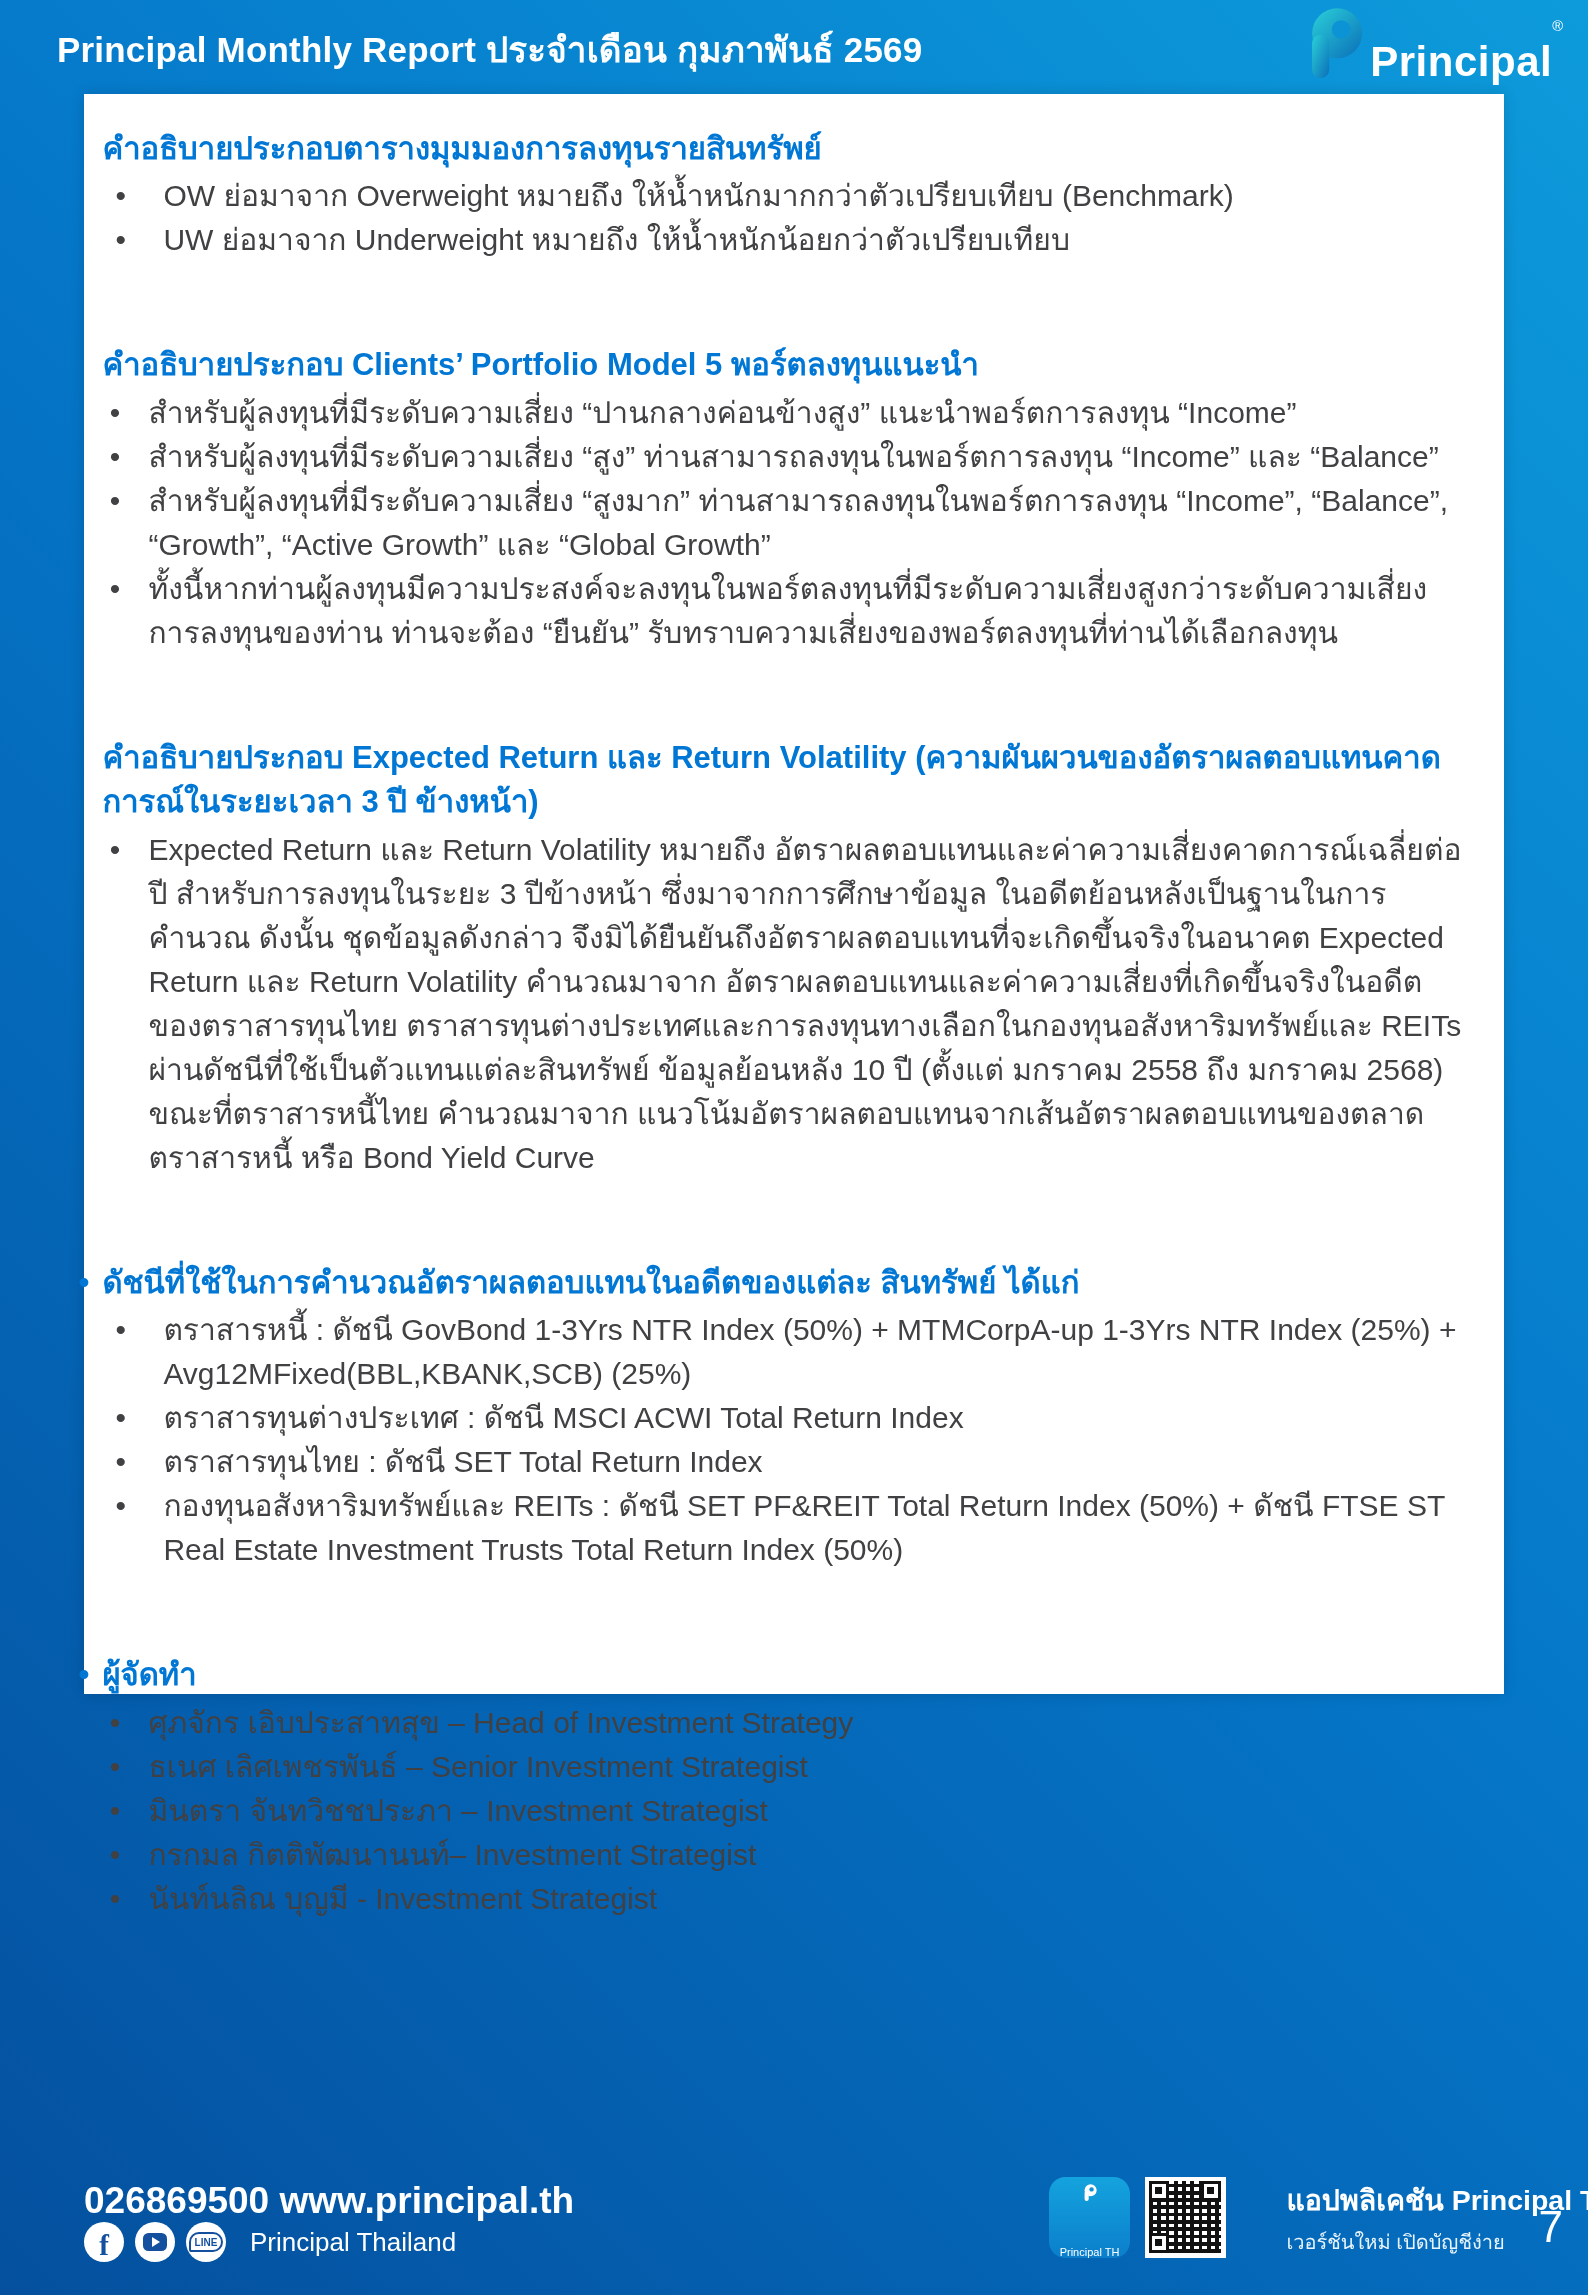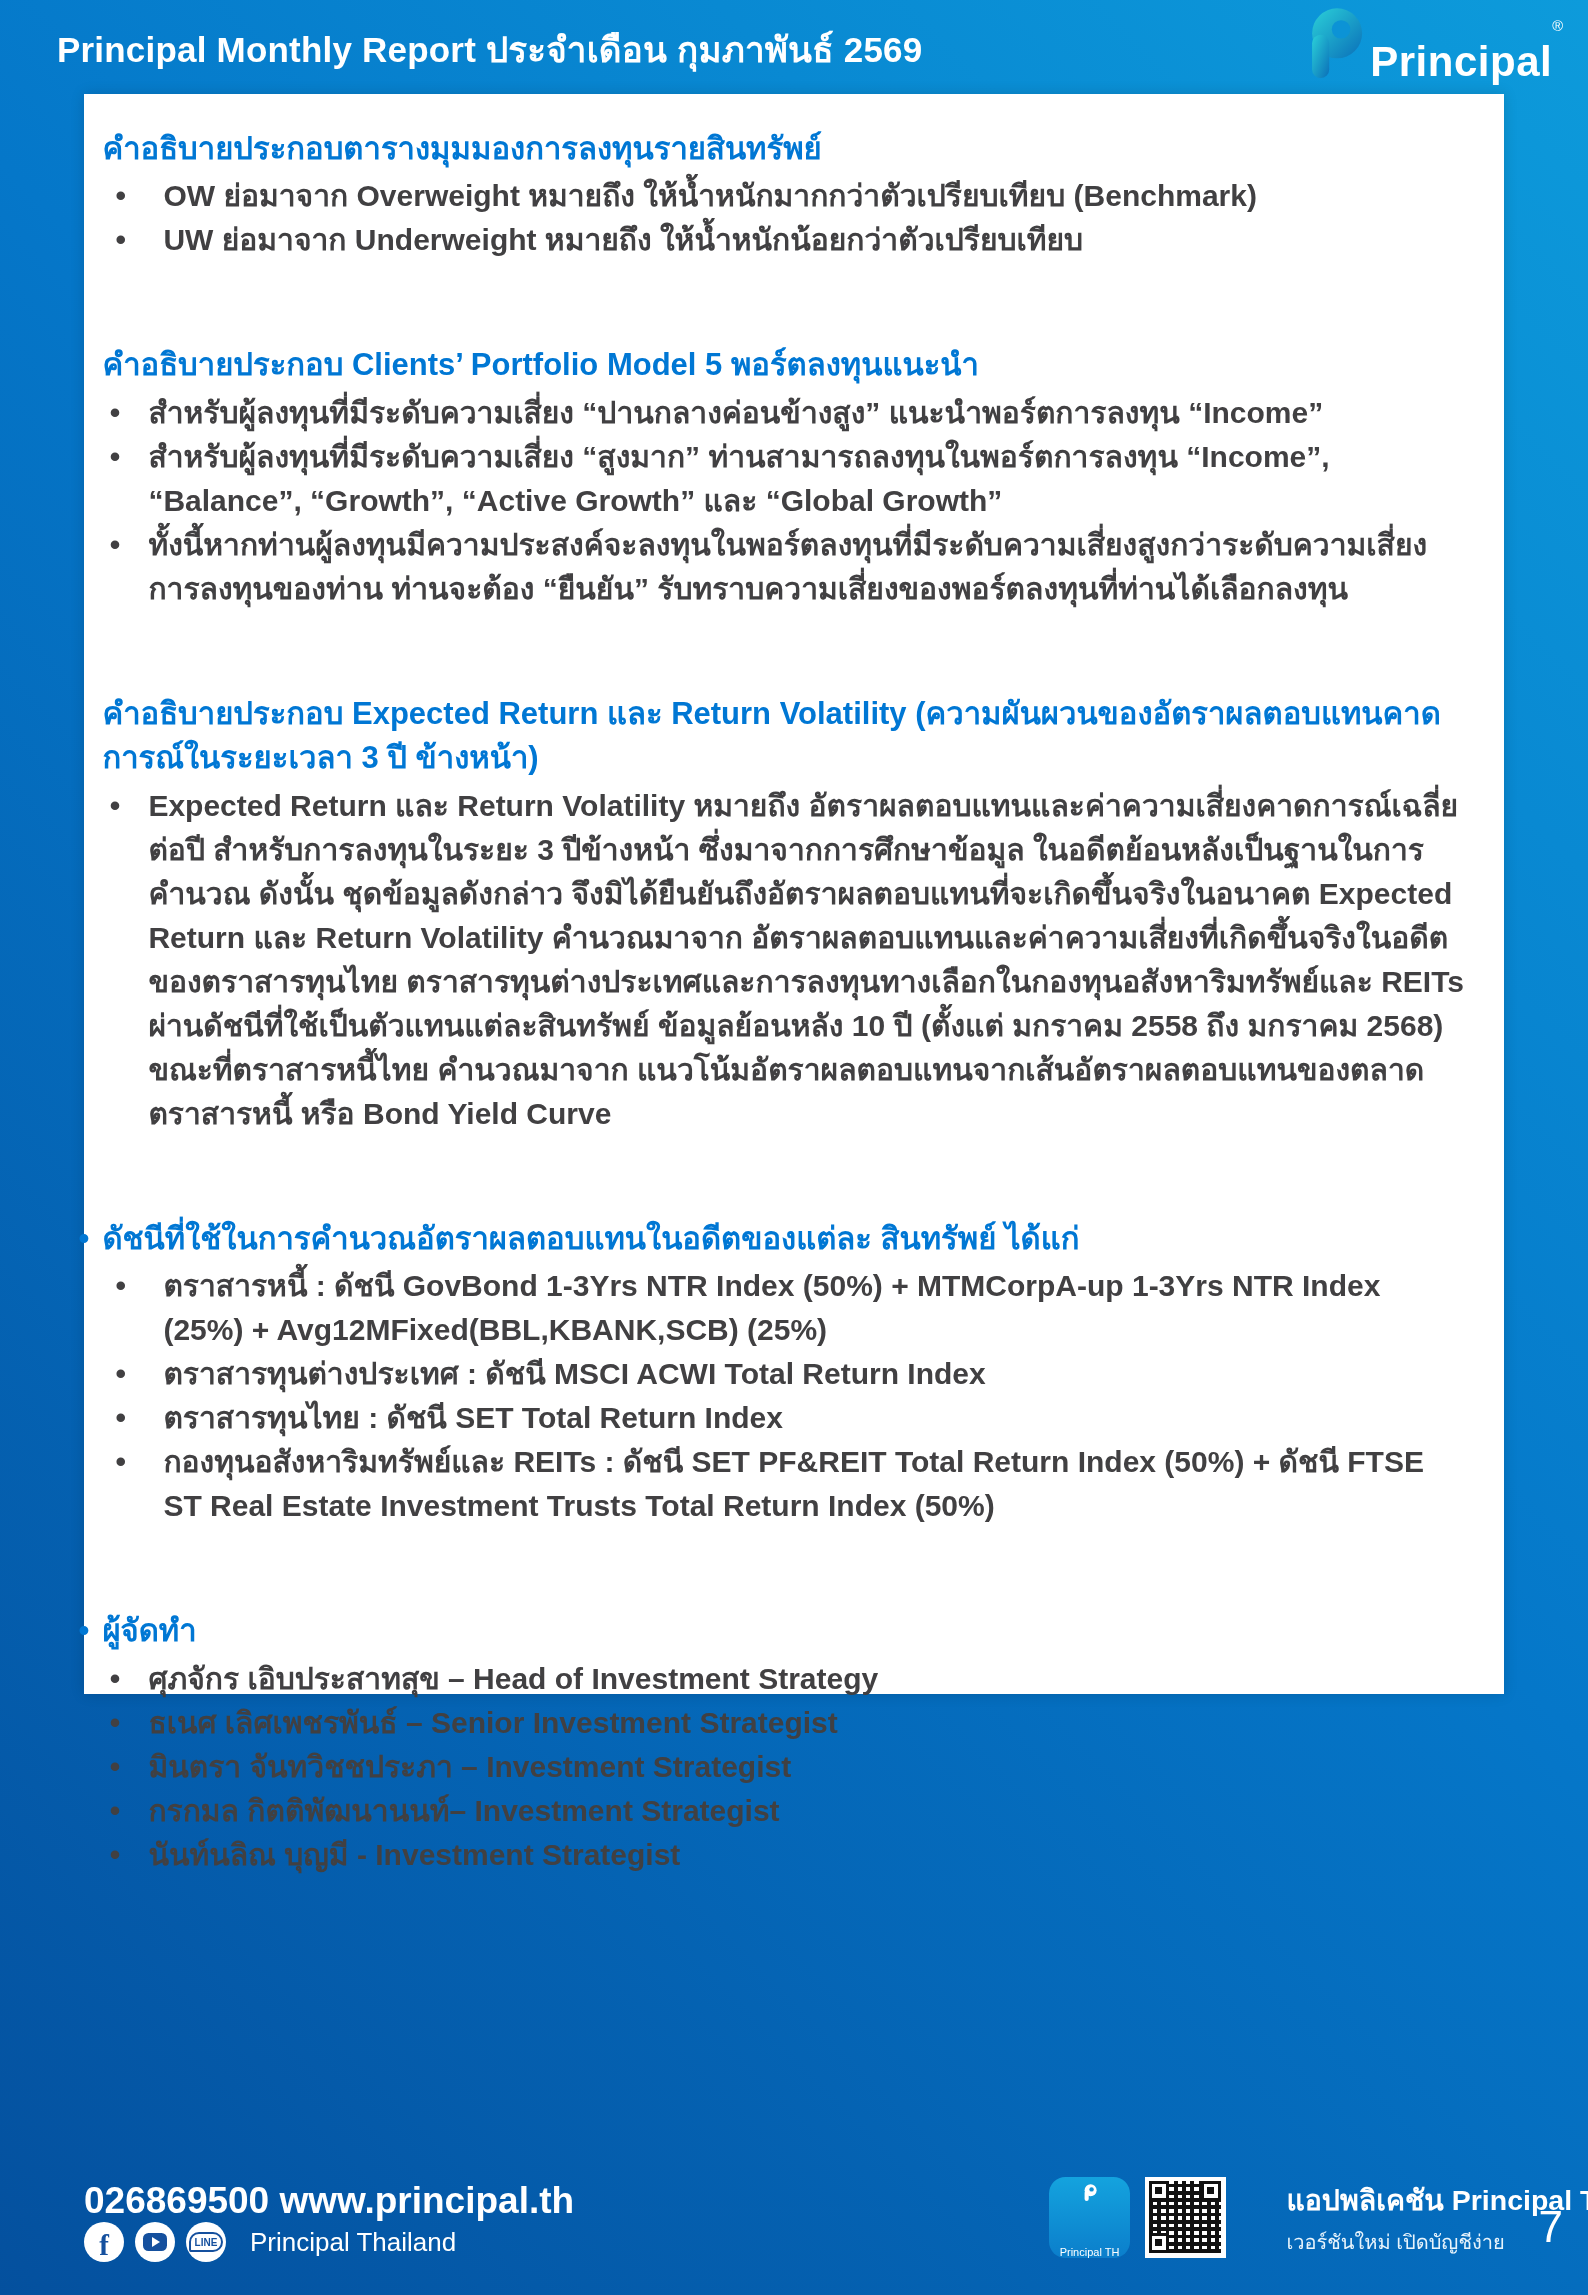--- a/index.html
+++ b/index.html
@@ -72,21 +72,21 @@
     margin: 81px 0 3.7px 0;
     position: relative;
   }
   h2.sec.first { margin-top: 3.7px; }
   h2.sec.bulleted::before {
     content: "\2022";
     position: absolute;
     left: -24px;
     top: 0;
   }
-  ul.blist { list-style: none; font-weight: bold; }
+  ul.blist { list-style: none; }
   ul.blist li {
     position: relative;
     font-size: 30px;
     line-height: 44px;
     color: #414042;
     padding-left: 46px;
   }
   ul.blist li::before {
     content: "\2022";
     position: absolute;
@@ -255,20 +255,21 @@
       <ul class="blist wide">
         <li>OW ย่อมาจาก Overweight หมายถึง ให้น้ำหนักมากกว่าตัวเปรียบเทียบ (Benchmark)</li>
         <li>UW ย่อมาจาก Underweight หมายถึง ให้น้ำหนักน้อยกว่าตัวเปรียบเทียบ</li>
       </ul>
     </section>
 
     <section>
       <h2 class="sec">คำอธิบายประกอบ Clients’ Portfolio Model 5 พอร์ตลงทุนแนะนำ</h2>
       <ul class="blist">
         <li>สำหรับผู้ลงทุนที่มีระดับความเสี่ยง “ปานกลางค่อนข้างสูง” แนะนำพอร์ตการลงทุน “Income”</li>
+        <li>สำหรับผู้ลงทุนที่มีระดับความเสี่ยง “สูง” ท่านสามารถลงทุนในพอร์ตการลงทุน “Income” และ “Balance”</li>
         <li>สำหรับผู้ลงทุนที่มีระดับความเสี่ยง “สูงมาก” ท่านสามารถลงทุนในพอร์ตการลงทุน “Income”, “Balance”, “Growth”, “Active Growth” และ “Global Growth”</li>
         <li>ทั้งนี้หากท่านผู้ลงทุนมีความประสงค์จะลงทุนในพอร์ตลงทุนที่มีระดับความเสี่ยงสูงกว่าระดับความเสี่ยงการลงทุนของท่าน ท่านจะต้อง “ยืนยัน” รับทราบความเสี่ยงของพอร์ตลงทุนที่ท่านได้เลือกลงทุน</li>
       </ul>
     </section>
 
     <section>
       <h2 class="sec">คำอธิบายประกอบ Expected Return และ Return Volatility (ความผันผวนของอัตราผลตอบแทนคาดการณ์ในระยะเวลา 3 ปี ข้างหน้า)</h2>
       <ul class="blist">
         <li>Expected Return และ Return Volatility หมายถึง อัตราผลตอบแทนและค่าความเสี่ยงคาดการณ์เฉลี่ยต่อปี สำหรับการลงทุนในระยะ 3 ปีข้างหน้า ซึ่งมาจากการศึกษาข้อมูล ในอดีตย้อนหลังเป็นฐานในการคำนวณ ดังนั้น ชุดข้อมูลดังกล่าว จึงมิได้ยืนยันถึงอัตราผลตอบแทนที่จะเกิดขึ้นจริงในอนาคต Expected Return และ Return Volatility คำนวณมาจาก อัตราผลตอบแทนและค่าความเสี่ยงที่เกิดขึ้นจริงในอดีตของตราสารทุนไทย ตราสารทุนต่างประเทศและการลงทุนทางเลือกในกองทุนอสังหาริมทรัพย์และ REITs ผ่านดัชนีที่ใช้เป็นตัวแทนแต่ละสินทรัพย์ ข้อมูลย้อนหลัง 10 ปี (ตั้งแต่ มกราคม 2558 ถึง มกราคม 2568) ขณะที่ตราสารหนี้ไทย คำนวณมาจาก แนวโน้มอัตราผลตอบแทนจากเส้นอัตราผลตอบแทนของตลาดตราสารหนี้ หรือ Bond Yield Curve</li>
       </ul>

